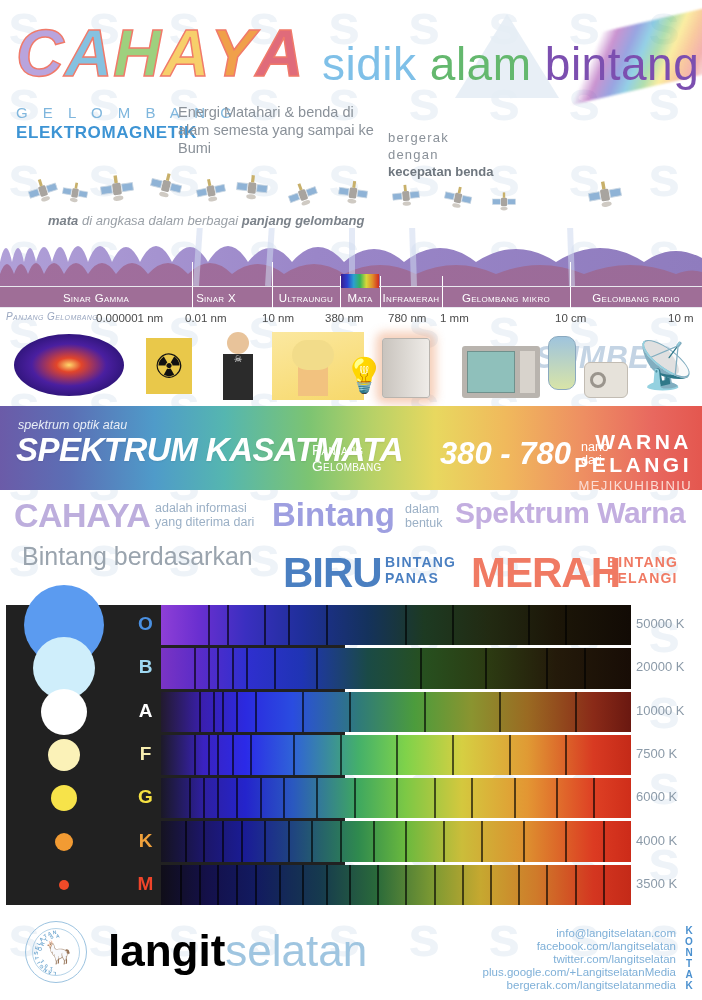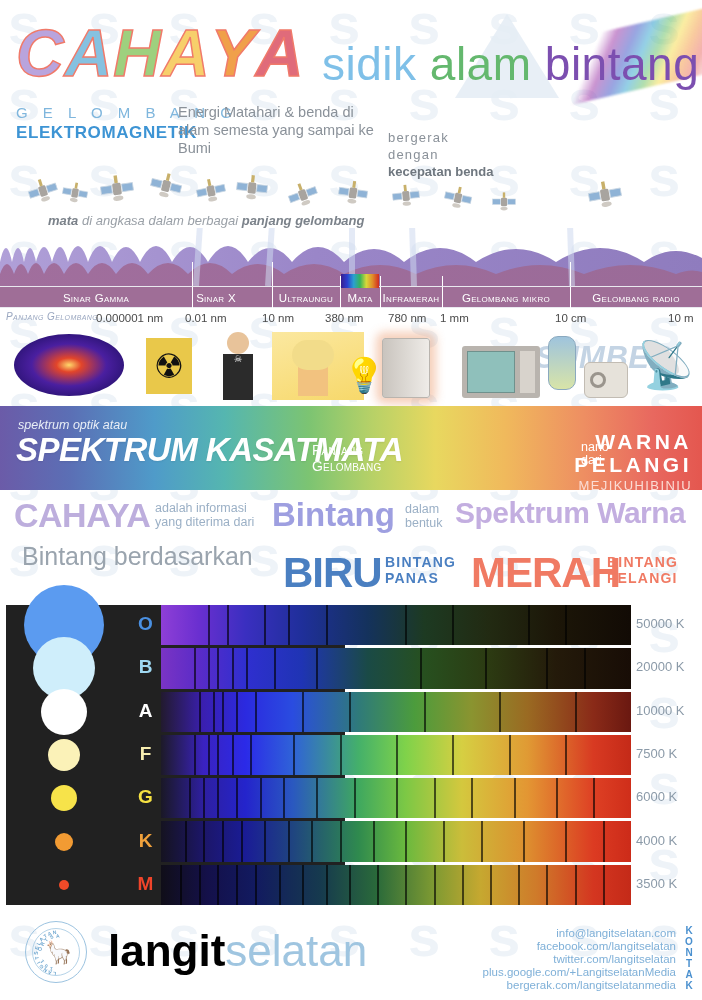--- a/index.html
+++ b/index.html
@@ -493,20 +493,21 @@
         <div style="width:100%;height:100%;display:flex;align-items:center;justify-content:center;font-size:46px;line-height:46px;color:#3f7fc4">📡</div>
       </div>
     </div>
 
   <div class="specbar">
     <div class="sb-small">spektrum optik atau</div>
     <div class="sb-big">SPEKTRUM KASATMATA</div>
     <div class="sb-mid">
       <span>Panjang Gelombang</span><br>
     </div>
+    <div class="sb-num">380 - 780</div>
     <div class="sb-unit">
       <span>nano</span><br>
       <span>dari</span>
     </div>
     <div class="sb-warna">
       <div class="w1">WARNA</div>
       <div class="w2">PELANGI</div>
       <div class="w3">MEJIKUHIBINIU</div>
     </div>
   </div>

